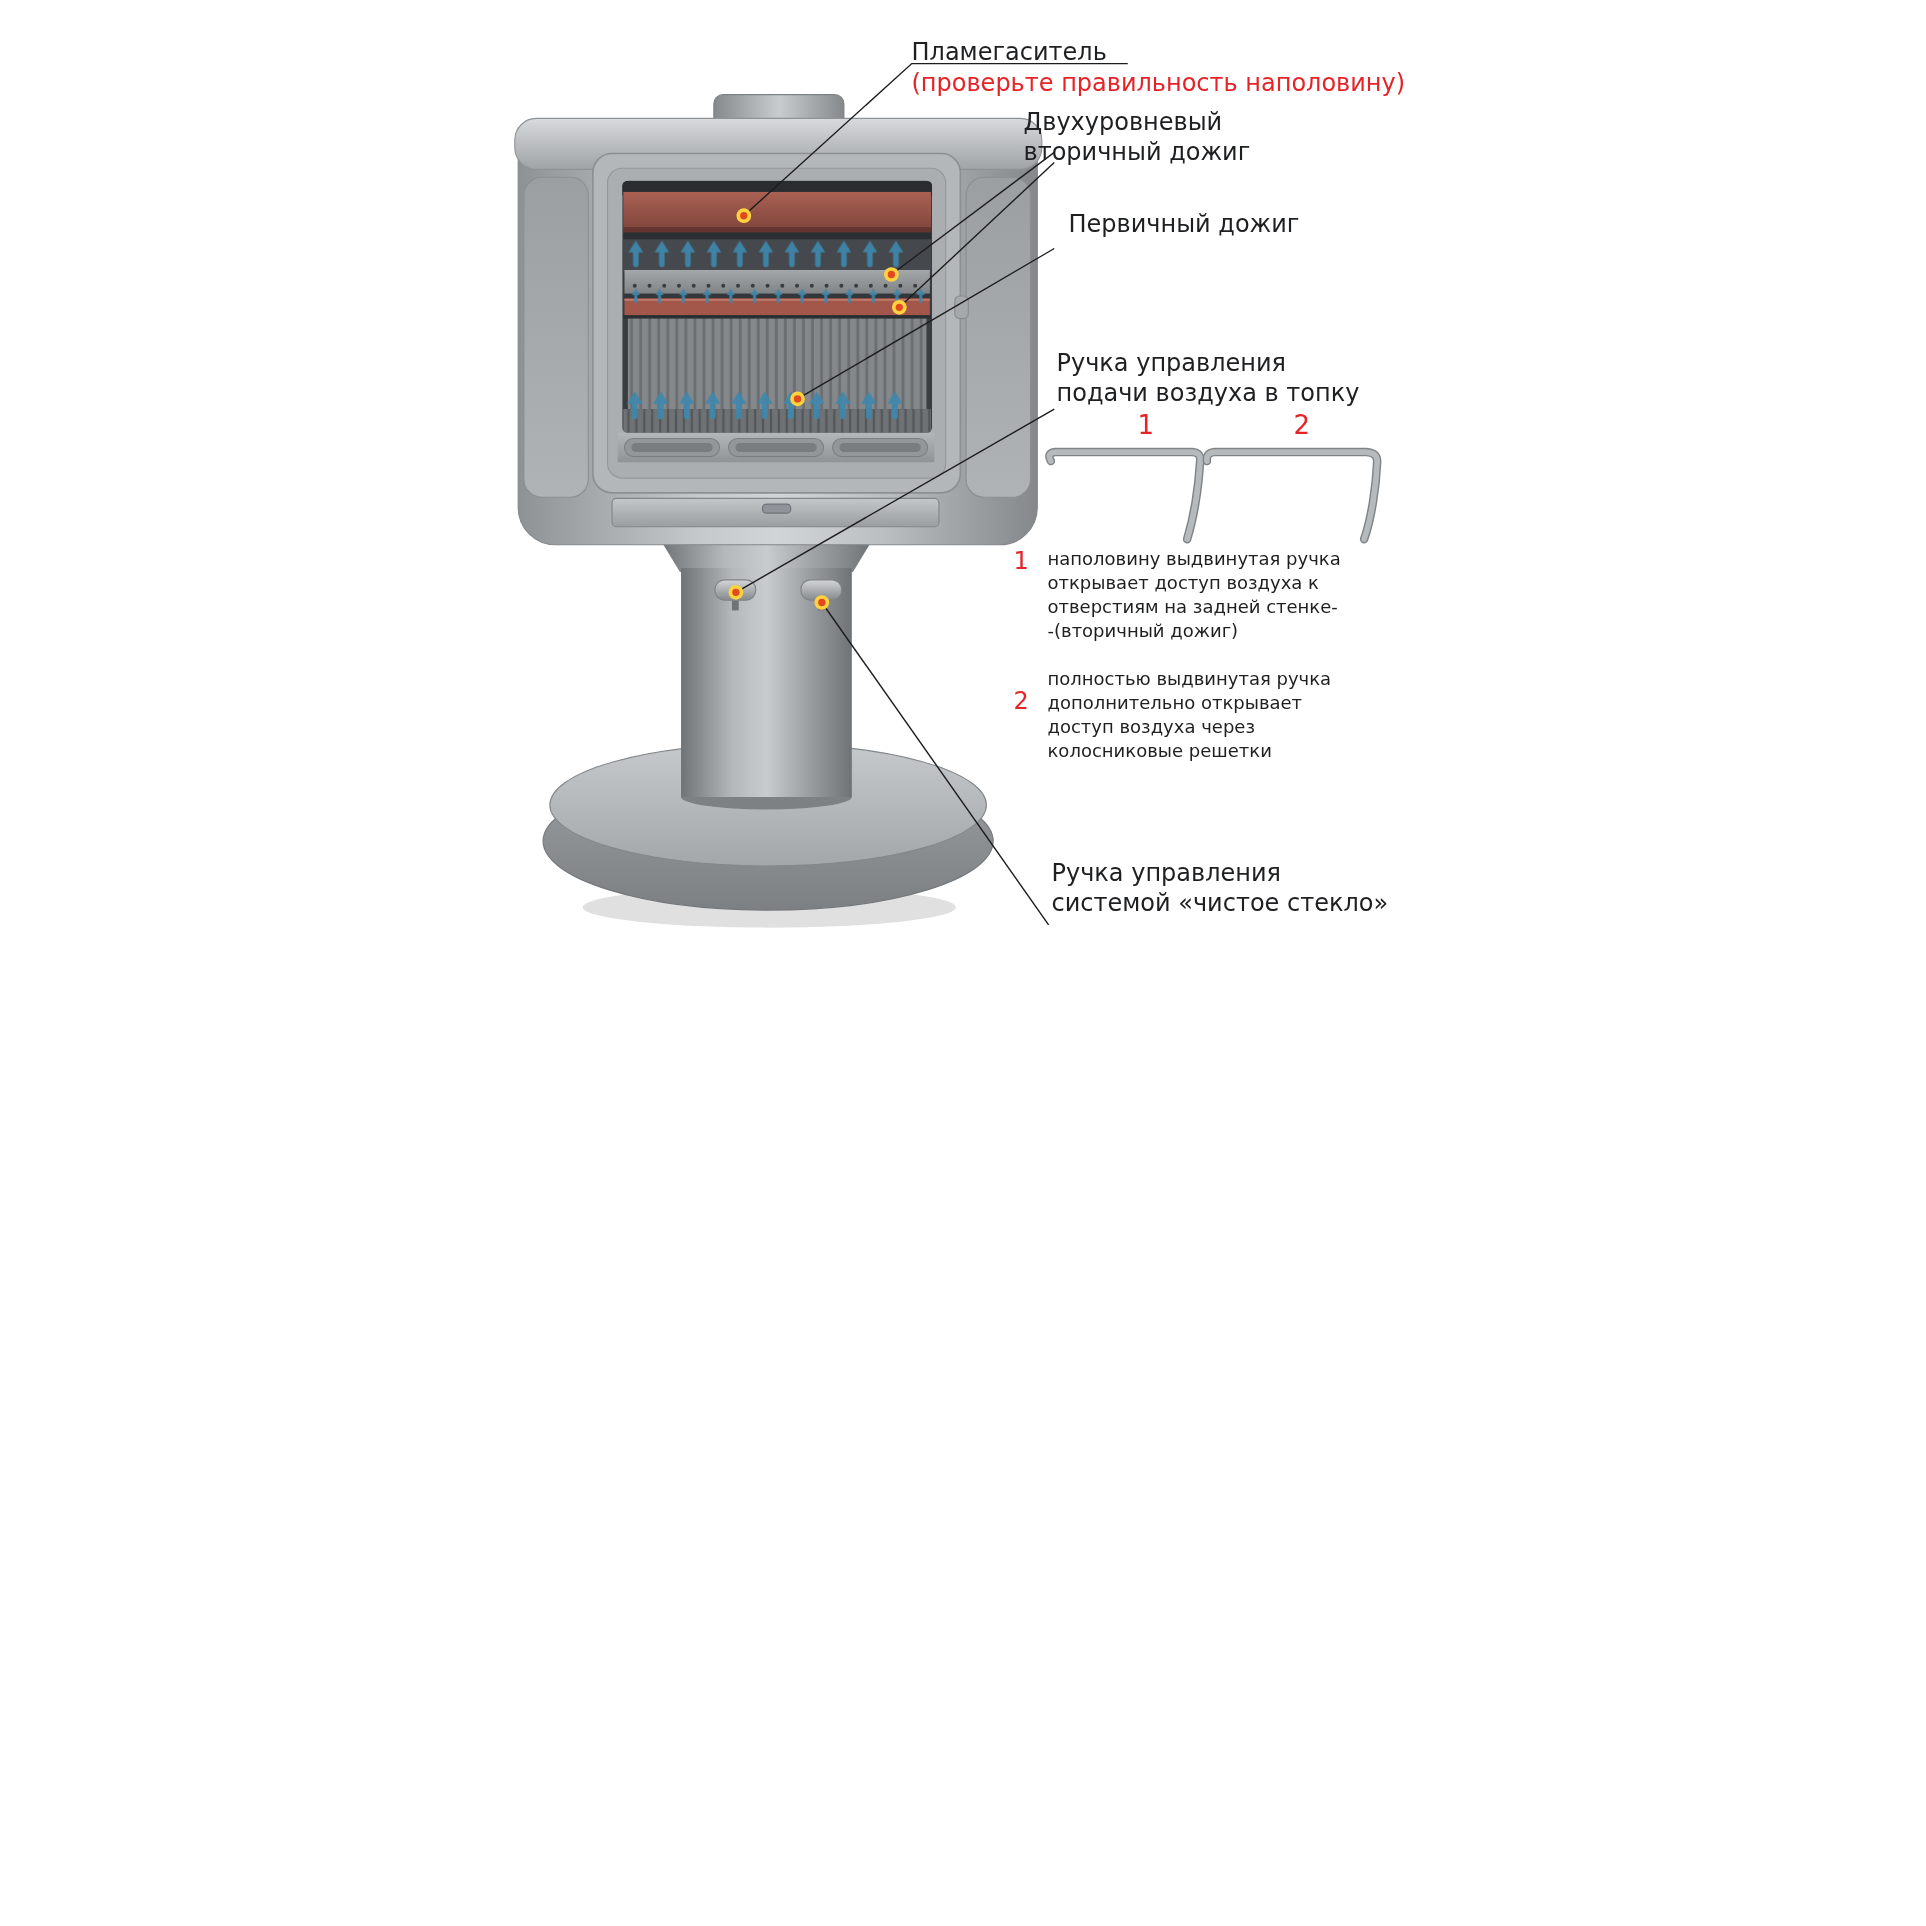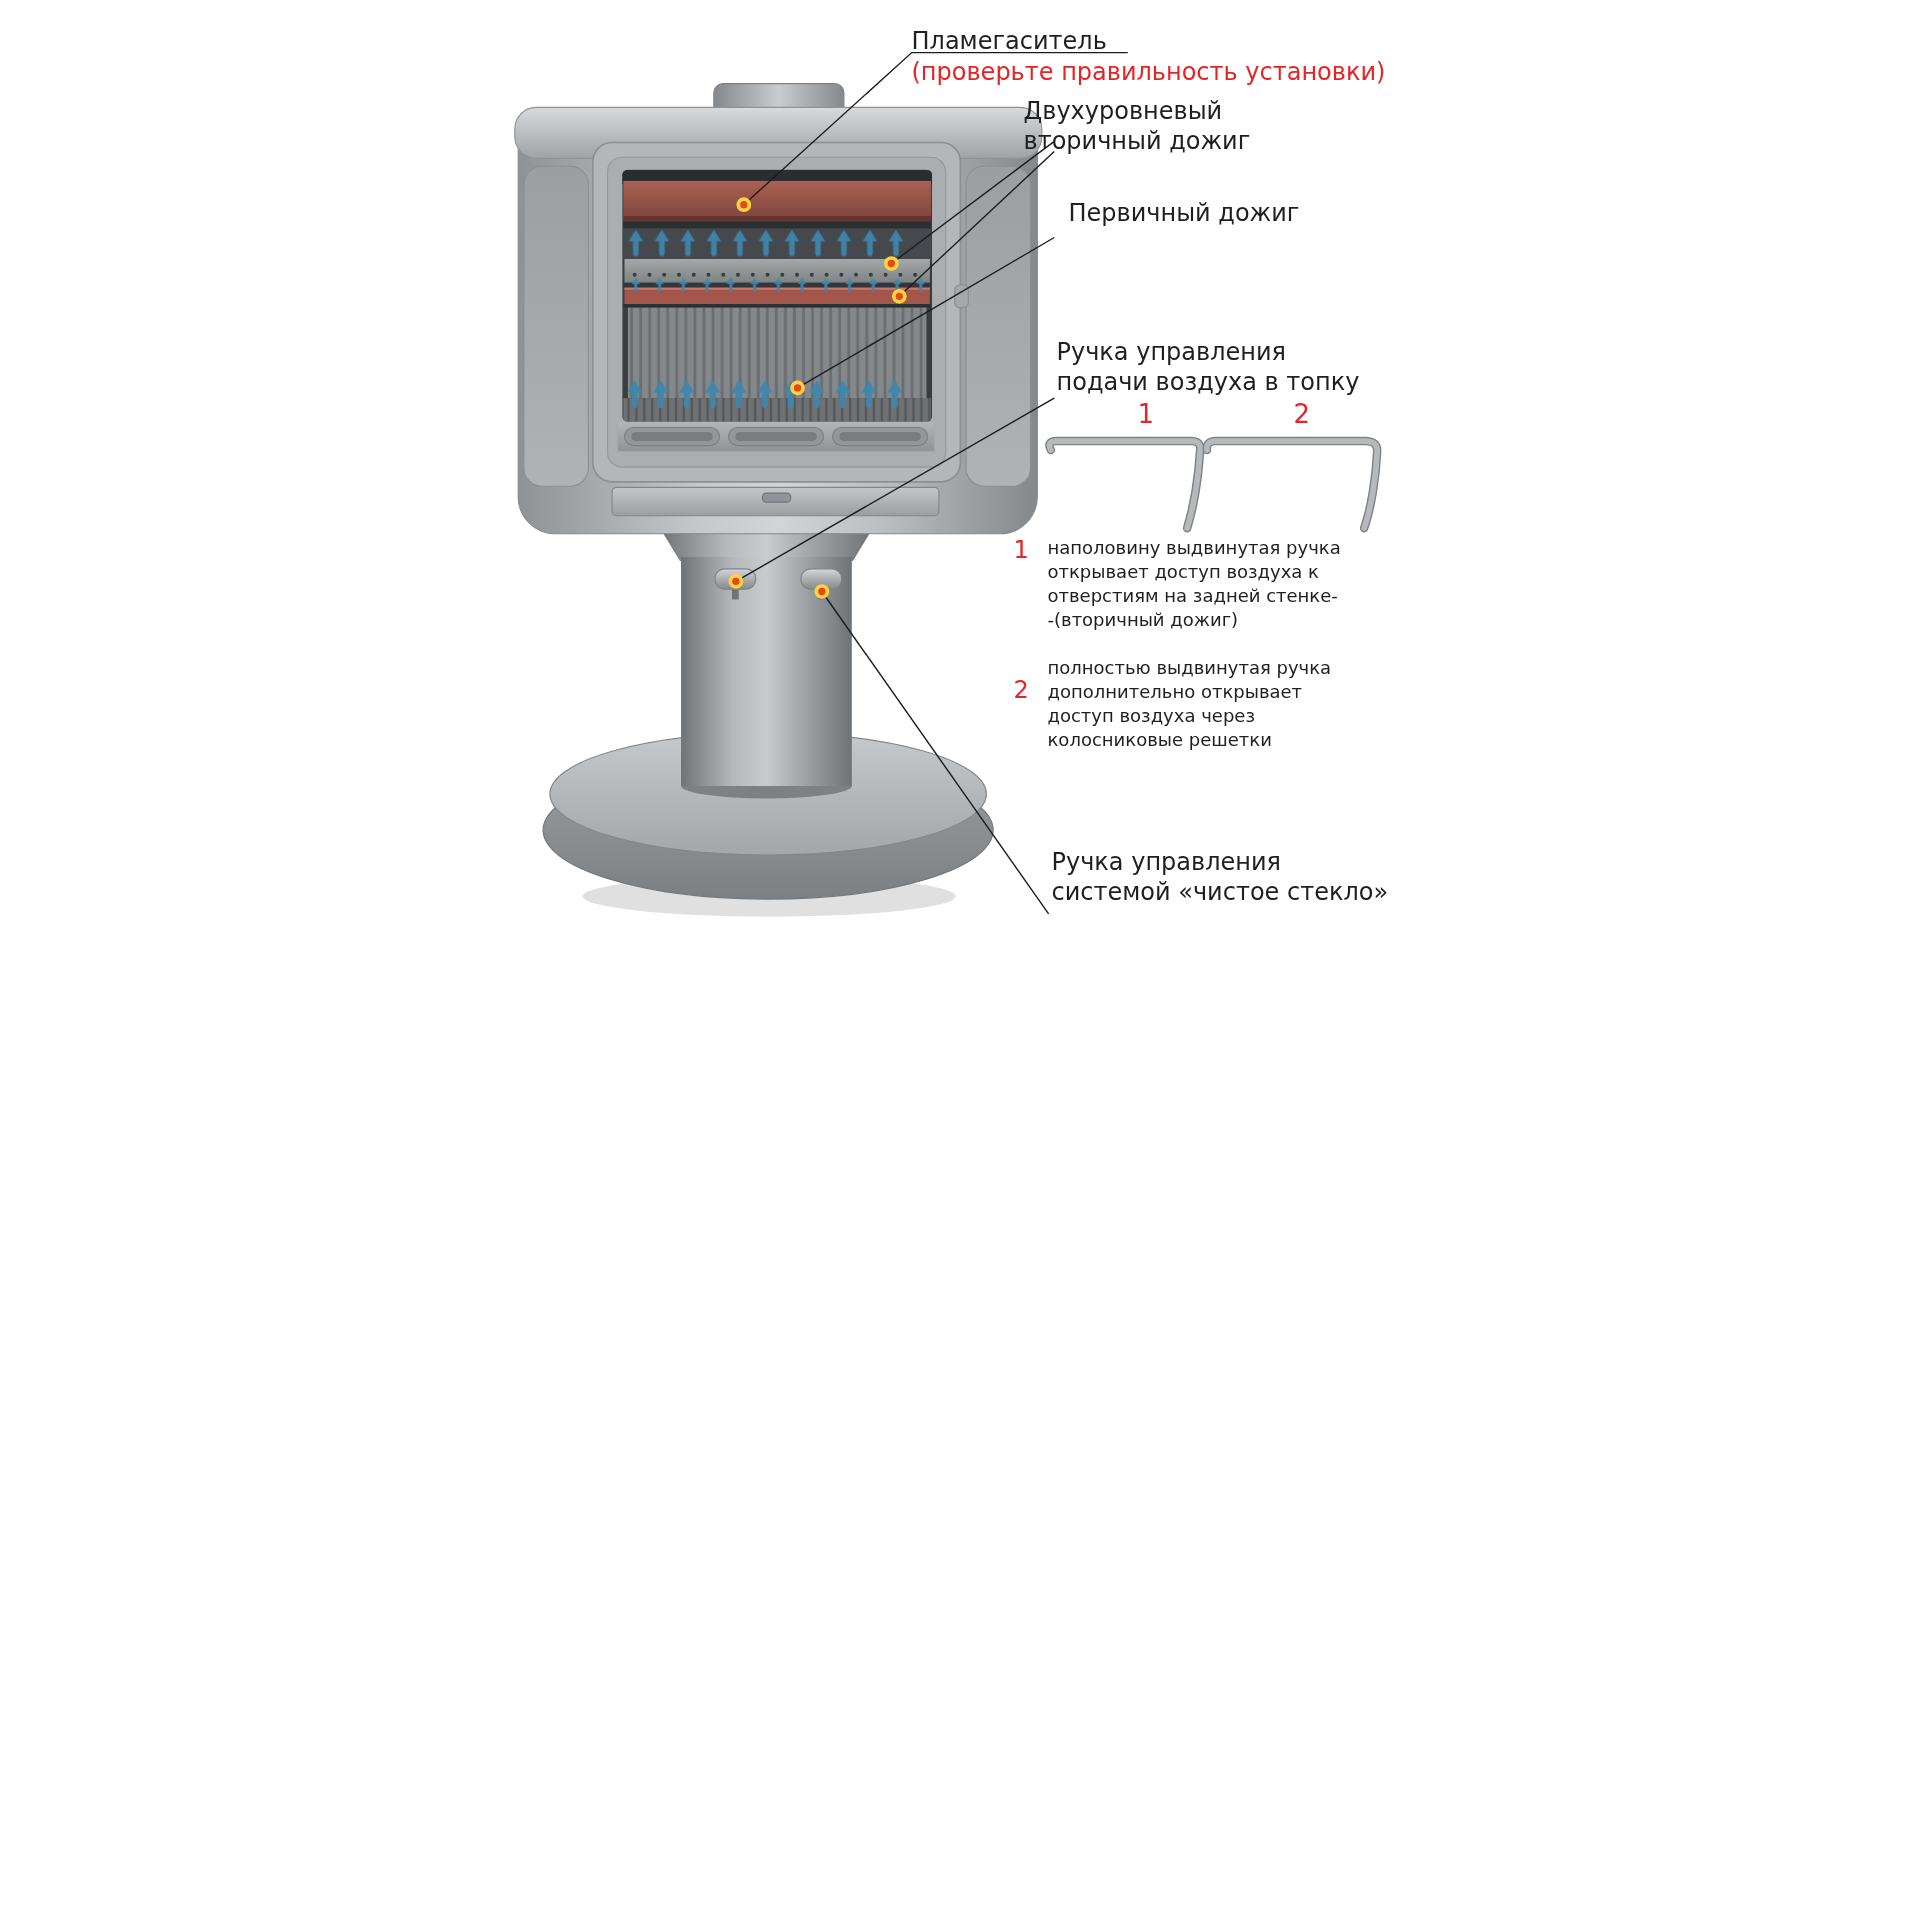--- a/index.html
+++ b/index.html
@@ -1,18 +1,18 @@
 <!DOCTYPE html>
 <html style="--accent-red: #e52428; --text-black: #1e1f21; --marker-ring: #ffd23f; --marker-dot: #e2491f; --arrow-blue: #3f88ae; --burn-red: #a3564a; --stove-gray: #b0b3b6;font-size:9px"><head>
 <meta charset="utf-8">
 <style>
   *{margin:0;padding:0;box-sizing:border-box}
   html,body{background:#ffffff}
   body{font-family:"DejaVu Sans","Liberation Sans",sans-serif;color:var(--text-black,#1e1f21)}
-  .stage{position:relative;width:963px;height:963px;background:#fff;overflow:hidden;margin:0 auto}
+  .stage{position:relative;width:963px;height:963px;background:#fff;overflow:hidden;margin:11px auto}
   .stage > svg{position:absolute;left:0;top:0}
   .lbl{position:absolute;white-space:pre-line;line-height:1.24;font-size:24px;color:var(--text-black,#1e1f21)}
   .red{color:var(--accent-red,#e52428)}
   .pos-num{position:absolute;font-size:26px;color:var(--accent-red,#e52428)}
   .note-num{position:absolute;font-size:24px;color:var(--accent-red,#e52428)}
   .note{position:absolute;font-size:18px;line-height:1.33;white-space:pre-line;width:402px;color:var(--text-black,#1e1f21)}
 </style>
 </head>
 <body>
 
@@ -217,21 +217,21 @@
           <circle r="6.5" style="fill:var(--marker-dot,#e2491f)"></circle>
       </g>
       <g transform="translate(601,1046)">
         <circle r="13" style="fill:var(--marker-ring,#ffd23f)"></circle>
           <circle r="6.5" style="fill:var(--marker-dot,#e2491f)"></circle>
       </g>
     </g>
   </svg>
 
   <div class="lbl" style="left:430px;top:27px">Пламегаситель</div>
-  <div class="lbl red" style="left:430px;top:58px">(проверьте правильность установки)</div>
+  <div class="lbl red" style="left:430px;top:58px">(проверьте правильность наполовину)</div>
 
   <div class="lbl" style="left:542px;top:97px">Двухуровневый
 вторичный дожиг</div>
 
   <div class="lbl" style="left:587px;top:199px">Первичный дожиг</div>
 
   <div class="lbl" style="left:575px;top:338px">Ручка управления
 подачи воздуха в топку</div>
 
   <div class="pos-num" style="left:656px;top:399px">1</div>

